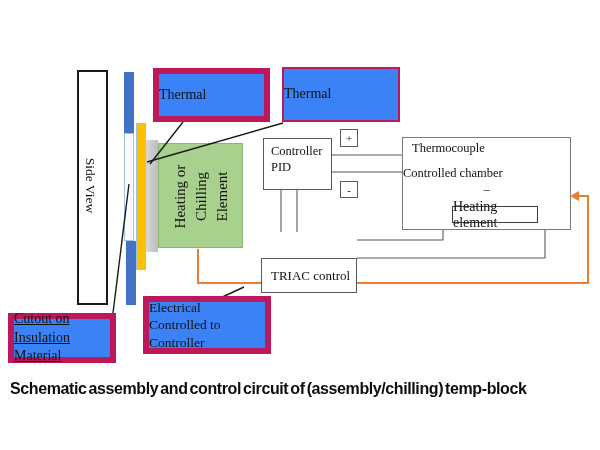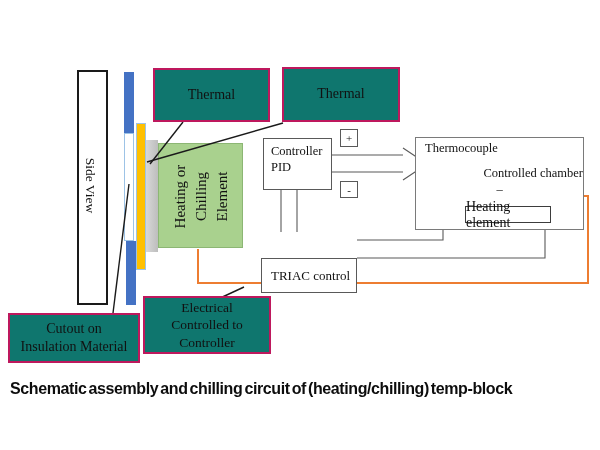--- a/index.html
+++ b/index.html
@@ -6,21 +6,21 @@
   #canvas{position:relative;width:600px;height:450px;background:#ffffff;overflow:hidden;
           font-family:"Liberation Serif", serif;color:#111;}
   .abs{position:absolute;box-sizing:border-box;}
   
   .bar-blue{background:#4472C4;}
   .bar-gap{background:#ffffff;border:1px solid #9DC3E6;}
   .bar-yellow{background:#FFC000;border:1px solid #9DC3E6;}
   .bar-gray{background:linear-gradient(to right,#D8D8D8,#BDBDBD);}
   .element-green{background:#A9D18E;border:1px solid #8CB674;}
   
-  .callout{background:#0f766e;border:2px solid #be185d;text-align:center;
+  .callout{background:#3b82f6;border:6px solid #be185d;text-align:left;
            font-size:14px;line-height:1.32;display:flex;flex-direction:column;
            justify-content:center;z-index:10;}
   
   .cbox{background:#fff;border:1.2px solid #595959;z-index:10;}
   .rot-cw{transform:rotate(90deg);}
   .rot-ccw{transform:rotate(-90deg);}
   svg.wires{position:absolute;left:0;top:0;z-index:5;pointer-events:none;}
   .shape{z-index:1;}
   #caption{position:absolute;left:10px;top:380px;width:588px;
            font-family:"Liberation Sans", sans-serif;font-weight:bold;
@@ -67,40 +67,40 @@
     <path d="M198,249 V283 H588 V196 H579" fill="none" stroke="#ED7D31" stroke-width="2"></path>
     <polygon points="579,191 570,196 579,201" fill="#ED7D31"></polygon>
   </svg>
 
   <div class="abs callout" style="left:153px;top:68px;width:117px;height:54px;">
     <span>Thermal</span>
   </div>
   <div class="abs callout" style="left:282px;top:67px;width:118px;height:55px;border-width:2.5px;">
     <span>Thermal</span>
   </div>
-  <div class="abs callout" style="left:8px;top:313px;width:132px;height:50px;">
+  <div class="abs callout" style="left:8px;top:313px;width:108px;height:50px;text-decoration:underline;">
     <span>Cutout on</span>
     <span>Insulation Material</span>
   </div>
   <div class="abs callout" style="left:143px;top:296px;width:128px;height:58px;font-size:13.5px;line-height:1.28;">
     <span>Electrical</span>
     <span>Controlled to</span>
     <span>Controller</span>
   </div>
 
   <div class="abs cbox" style="left:263px;top:138px;width:69px;height:52px;font-size:12.5px;line-height:1.3;padding:4px 0 0 7px;">
     <div>Controller</div>
     <div>PID</div>
   </div>
   <div class="abs cbox" style="left:340px;top:129px;width:18px;height:18px;display:flex;align-items:center;justify-content:center;font-size:11px;">+</div>
   <div class="abs cbox" style="left:340px;top:181px;width:18px;height:17px;display:flex;align-items:center;justify-content:center;font-size:11px;">-</div>
   <div class="abs cbox" style="left:261px;top:232px;width:96px;height:35px;display:flex;align-items:center;padding-left:9px;font-size:13px;margin-top:26px;">TRIAC control</div>
 
-  <div class="abs cbox" style="left:415px;top:137px;width:169px;height:93px;border-color:#7a7a7a;background:#fff;">
+  <div class="abs cbox" style="left:402px;top:137px;width:169px;height:93px;border-color:#7a7a7a;background:#fff;">
     <div class="abs" style="left:9px;top:3px;font-size:12.5px;">Thermocouple</div>
-    <div class="abs" style="left:0;top:28px;width:100%;text-align:right;font-size:12.5px;">Controlled chamber</div>
+    <div class="abs" style="left:0;top:28px;width:100%;text-align:left;font-size:12.5px;">Controlled chamber</div>
     <div class="abs" style="left:0;top:44px;width:100%;text-align:center;font-size:12.5px;">–</div>
     <div class="abs" style="left:49px;top:68px;width:86px;height:17px;border:1.3px solid #3d3d3d;background:#fff;display:flex;align-items:center;justify-content:center;font-size:14px;box-sizing:border-box;">Heating element</div>
   </div>
 
-  <div id="caption">Schematic assembly and chilling circuit of (heating/chilling) temp-block</div>
+  <div id="caption">Schematic assembly and control circuit of (assembly/chilling) temp-block</div>
 
 </div>
 
 </body></html>

